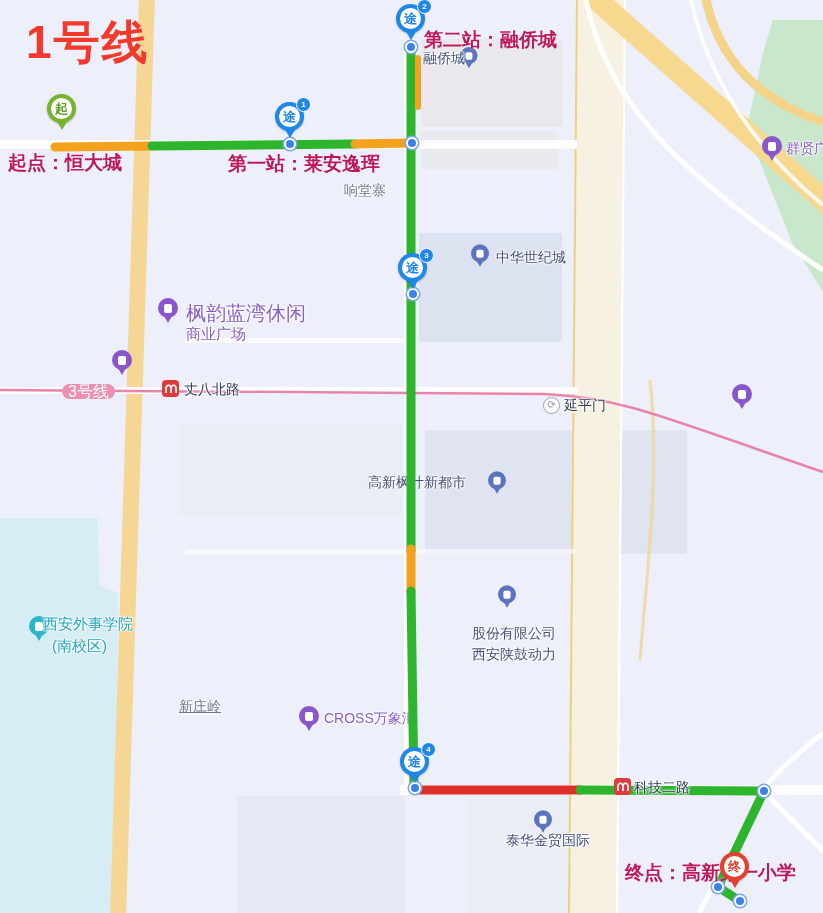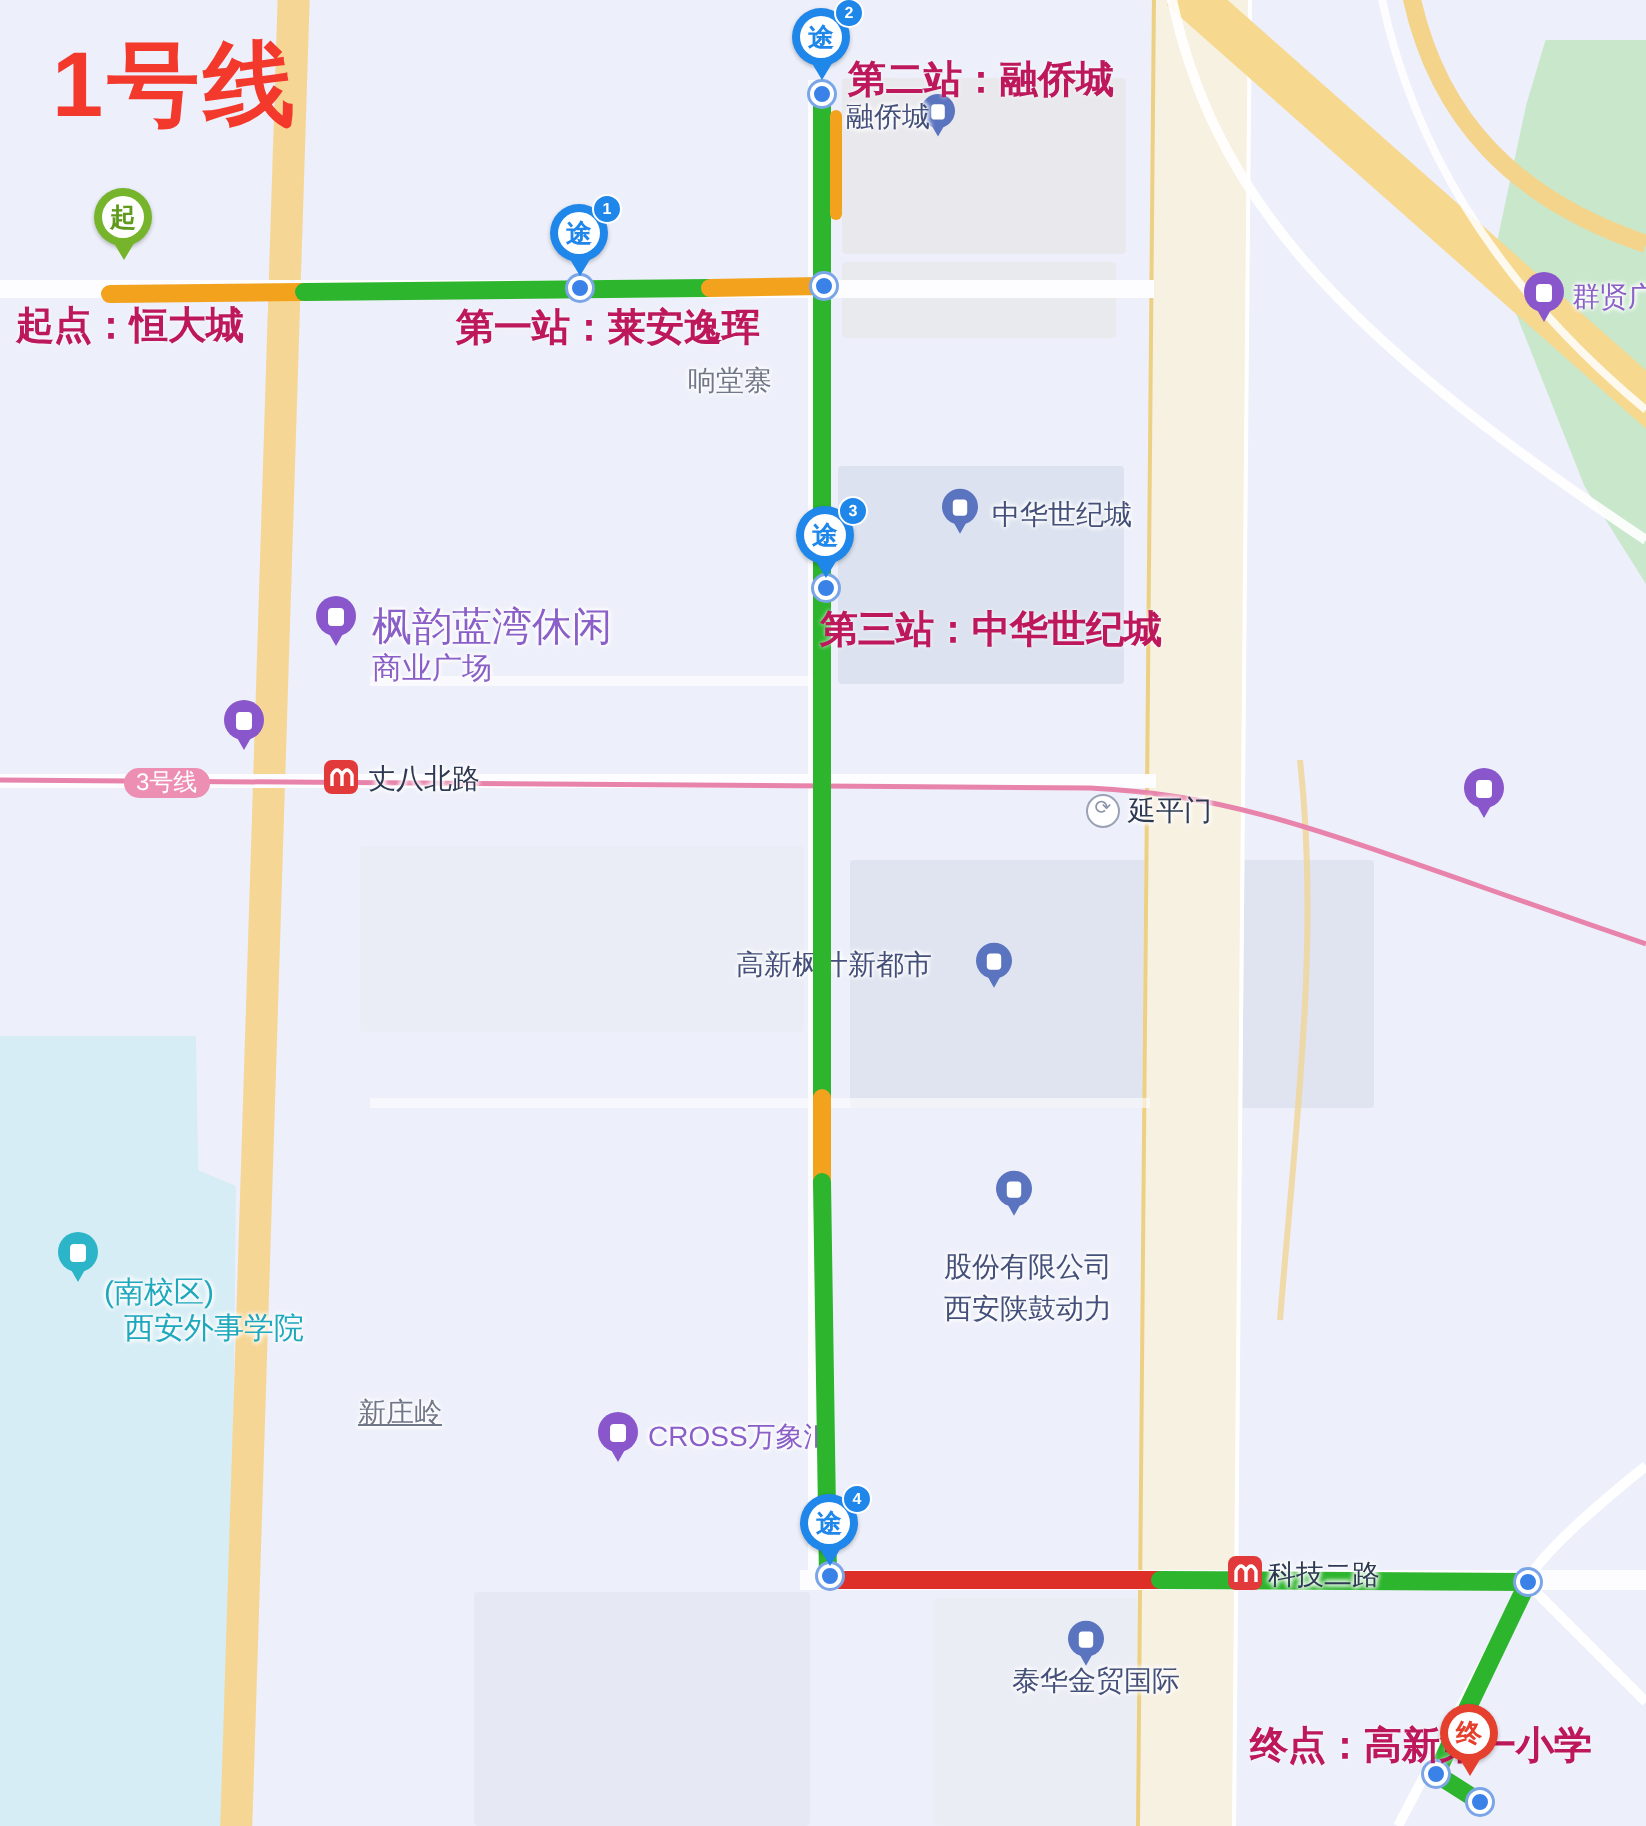--- a/index.html
+++ b/index.html
@@ -58,21 +58,21 @@
   .pin.blue .head{background:#5b74c0;}   .pin.blue .tip{color:#5b74c0;}
   .pin.teal .head{background:#2cb5c9;}   .pin.teal .tip{color:#2cb5c9;}
   .poi-label{position:absolute;font-size:14px;color:#44507a;white-space:nowrap;z-index:21;
        text-shadow:0 1px 2px #fff,0 -1px 2px #fff,1px 0 2px #fff,-1px 0 2px #fff;}
   .poi-label.purple{color:#8a5fc8;}
   .poi-label.teal{color:#1fa8bd;font-size:15px;}
   .poi-label.gray{color:#707789;}
   .poi-label.dark{color:#2e3a54;font-weight:500;}
   .metro-ico{position:absolute;width:17px;height:17px;background:#e23a3a;border-radius:4px;
        display:flex;align-items:center;justify-content:center;z-index:21;}
-  .pill{position:absolute;background:#ec8fb2;color:#fff;font-size:12px;line-height:15px;
+  .pill{position:absolute;background:#ec8fb2;color:#fff;font-size:16px;line-height:15px;
        padding:0 6px;border-radius:8px;z-index:21;}
   .ring-ico{position:absolute;width:15px;height:15px;border-radius:50%;background:#fff;
        border:1.5px solid #9aa2b5;color:#8b93a8;font-size:10px;line-height:14px;text-align:center;z-index:21;}
 </style>
 </head>
 <body>
 
 <div class="map">
 
   <div class="block" style="left:421px;top:39px;width:142px;height:88px;background:#e9e9ed;"></div>
@@ -173,21 +173,20 @@
     <div class="bubble">
       <div class="inner">终</div>
     </div>
       <div class="tail"></div>
   </div>
 
   <div class="title">1号线</div>
   <div class="red-label" style="left:8px;top:150px;">起点：恒大城</div>
   <div class="red-label" style="left:228px;top:151px;">第一站：莱安逸珲</div>
   <div class="red-label" style="left:424px;top:27px;">第二站：融侨城</div>
-  <div class="red-label" style="left:410px;top:302px;">第三站：中华世纪城</div>
   <div class="red-label" style="left:625px;top:860px;z-index:35;">终点：高新第一小学</div>
 
   <div class="pin blue" style="left:459px;top:45px;transform:scale(.85);">
       <div class="head"></div>
       <div class="tip"></div>
     </div>
   <div class="poi-label" style="left:423px;top:50px;">融侨城</div>
 
   <div class="poi-label gray" style="left:344px;top:182px;text-align:right;">响堂寨</div>
 
@@ -234,21 +233,21 @@
   <div class="poi-label" style="left:368px;top:474px;text-align:right;">高新枫叶新都市</div>
   <div class="pin blue" style="left:487px;top:470px;transform:scale(.9);">
       <div class="head"></div>
       <div class="tip"></div>
     </div>
 
   <div class="pin teal" style="left:29px;top:616px;">
       <div class="head"></div>
       <div class="tip"></div>
     </div>
-  <div class="poi-label teal" style="left:62px;top:615px;margin-top:40px;">西安外事学院</div>
+  <div class="poi-label teal" style="left:43px;top:615px;">西安外事学院</div>
   <div class="poi-label teal" style="left:52px;top:637px;">(南校区)</div>
 
   <div class="poi-label gray" style="left:179px;top:698px;text-decoration:underline;">新庄岭</div>
 
   <div class="pin purple" style="left:299px;top:706px;">
       <div class="head"></div>
       <div class="tip"></div>
     </div>
   <div class="poi-label purple" style="left:324px;top:710px;">CROSS万象汇</div>
 

